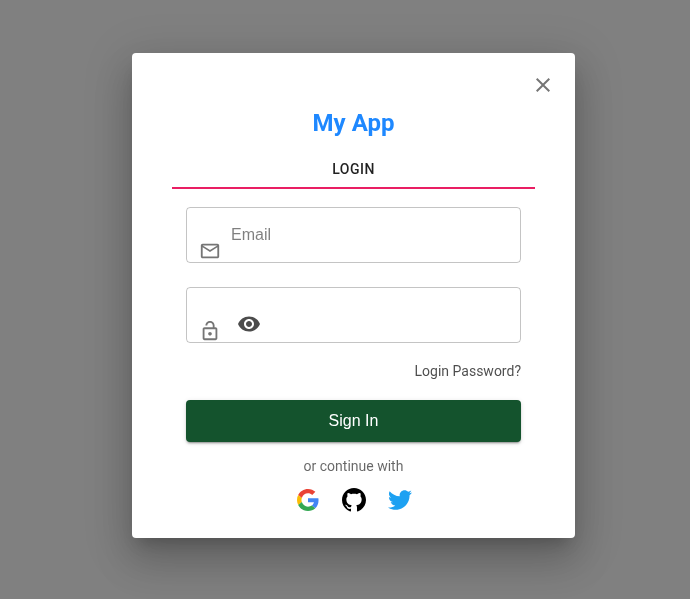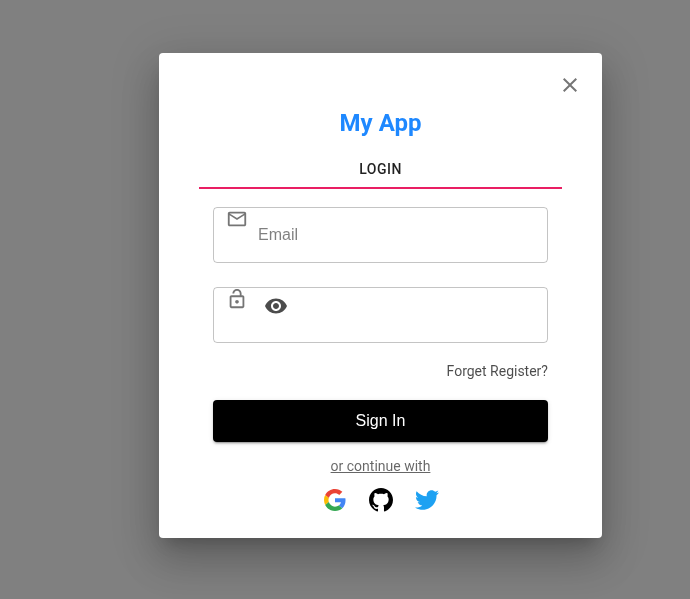--- a/index.html
+++ b/index.html
@@ -17,21 +17,20 @@
     }
     .modal {
       position: absolute;
       left: 132px;
       top: 53px;
       width: 443px;
       background: #fff;
       border-radius: 4px;
       padding: 16px 16px 24px 16px;
       box-shadow: 0 11px 15px -7px rgba(0,0,0,0.2), 0 24px 38px 3px rgba(0,0,0,0.14), 0 9px 46px 8px rgba(0,0,0,0.12);
-      margin-left: 27px;
     }
     .close-btn {
       position: absolute;
       top: 12px;
       right: 12px;
       width: 40px;
       height: 40px;
       display: flex;
       align-items: center;
       justify-content: center;
@@ -67,21 +66,21 @@
     }
     .tab.active {
       color: rgba(0,0,0,0.87);
       border-bottom: 2px solid #e91e63;
     }
     .form-area {
       padding: 18px 38px 0 38px;
     }
     .input-wrap {
       display: flex;
-      align-items: flex-start;
+      align-items: flex-end;
       border: 1px solid rgba(0,0,0,0.23);
       border-radius: 4px;
       padding: 0 12px;
       height: 56px;
       margin-bottom: 24px;
       position: relative;
     }
     .input-wrap .leading-icon {
       color: rgba(0,0,0,0.54);
       display: flex;
@@ -116,36 +115,35 @@
     }
     .forget-link {
       font-size: 14px;
       color: rgba(0,0,0,0.7);
       text-decoration: none;
       cursor: pointer;
     }
     .signin-btn {
       width: 100%;
       height: 42px;
-      background: #000000;
+      background: #14532d;
       border: none;
       border-radius: 4px;
       color: #fff;
       font-size: 16px;
       font-weight: 500;
       cursor: pointer;
       box-shadow: 0 3px 1px -2px rgba(0,0,0,0.2), 0 2px 2px 0 rgba(0,0,0,0.14), 0 1px 5px 0 rgba(0,0,0,0.12);
     }
     .continue-text {
       text-align: center;
       font-size: 14px;
       color: rgba(0,0,0,0.6);
       margin-top: 16px;
       margin-bottom: 12px;
-      text-decoration: underline;
     }
     .social-row {
       display: flex;
       justify-content: center;
       gap: 18px;
     }
     .social-icon-btn {
       border: none;
       background: transparent;
       cursor: pointer;
@@ -192,21 +190,21 @@
         </svg>
       </span>
       <button class="trailing-icon-btn">
         <svg width="24" height="24" viewBox="0 0 24 24" fill="currentColor">
           <path d="M12 4.5C7 4.5 2.73 7.61 1 12c1.73 4.39 6 7.5 11 7.5s9.27-3.11 11-7.5c-1.73-4.39-6-7.5-11-7.5zM12 17c-2.76 0-5-2.24-5-5s2.24-5 5-5 5 2.24 5 5-2.24 5-5 5zm0-8c-1.66 0-3 1.34-3 3s1.34 3 3 3 3-1.34 3-3-1.34-3-3-3z"></path>
         </svg>
       </button>
     </div>
 
     <div class="forget-row">
-      <a class="forget-link">Forget Register?</a>
+      <a class="forget-link">Login Password?</a>
     </div>
 
     <button class="signin-btn">Sign In</button>
 
     <div class="continue-text">or continue with</div>
 
     <div class="social-row">
       <button class="social-icon-btn" title="Google">
         <svg width="22" height="22" viewBox="0 0 48 48">
           <path fill="#EA4335" d="M24 9.5c3.54 0 6.71 1.22 9.21 3.6l6.85-6.85C35.9 2.38 30.47 0 24 0 14.62 0 6.51 5.38 2.56 13.22l7.98 6.19C12.43 13.72 17.74 9.5 24 9.5z"></path>

